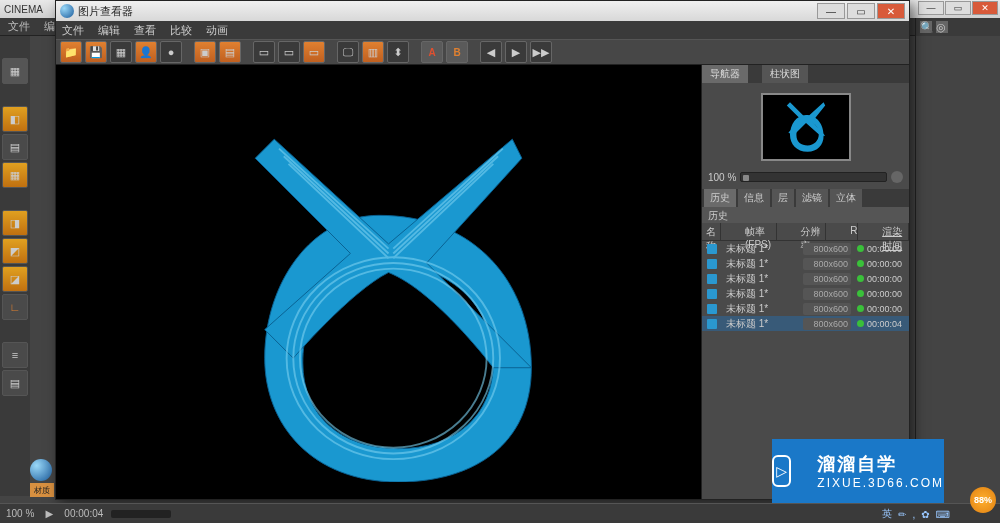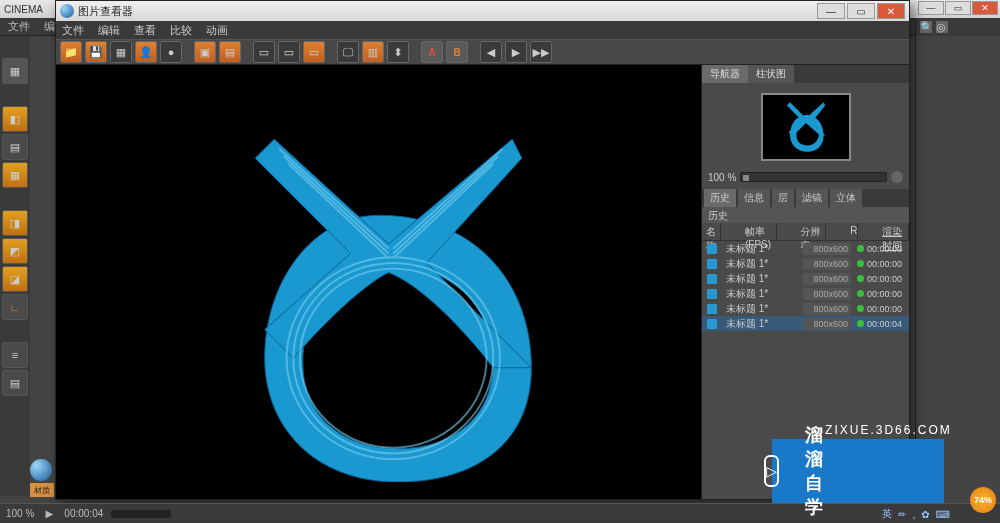--- a/index.html
+++ b/index.html
@@ -36,21 +36,21 @@
 .tbtn.dark { background: #3a3a3a; }
 .tgap { width: 6px; }
 
 .viewer-body { flex: 1; display: flex; background: #4a4a4a; min-height: 0; }
 .render-view { flex: 1; background: #000; margin: 0; position: relative; display:flex; align-items:center; justify-content:center; overflow:hidden; }
 .render-shape { width: 380px; height: 400px; position: relative; }
 .render-shape svg { width: 100%; height: 100%; }
 
 .side-panel { width: 208px; background: #4a4a4a; border-left: 1px solid #222; display:flex; flex-direction:column; }
 .side-tabs { display:flex; height:18px; background:#3a3a3a; }
-.side-tab { padding: 2px 8px; font-size:10px; background:#555; margin-right:0; color:#ddd;}
+.side-tab { padding: 2px 8px; font-size:10px; background:#555; margin-right:14px; color:#ddd;}
 .side-tab.active { background:#6a6a6a; }
 .thumb-area { padding: 10px; display:flex; justify-content:center; }
 .thumb { width: 90px; height: 68px; border: 2px solid #888; background:#000; display:flex; align-items:center; justify-content:center; }
 .thumb svg { width: 50px; height: 56px; }
 .zoom-row { display:flex; align-items:center; gap:4px; padding: 0 6px 6px; font-size:10px; }
 .zoom-slider { flex:1; height:10px; background:#333; border:1px solid #222; border-radius:2px; position:relative; }
 .zoom-slider::before { content:''; position:absolute; left:2px; top:2px; width:6px; height:6px; background:#888; border-radius:1px;}
 
 .hist-tabs { display:flex; height:18px; background:#3a3a3a; gap:2px; padding-left:2px;}
 .hist-tab { padding:2px 6px; font-size:10px; background:#555; color:#ccc;}
@@ -73,21 +73,21 @@
 .hr.dot { width:10px; }
 .hr.dot .d { width:7px; height:7px; background:#3ac03a; border-radius:50%; }
 .hr.time { width:46px; font-size:9px; }
 
 .status-bar { position: absolute; left: 0; bottom: 0; width: 1000px; height: 20px; background: #3a3a3a; border-top:1px solid #555; display:flex; align-items:center; gap:8px; padding: 0 6px; font-size:10px; color:#bbb; }
 .sb-play { width:14px; height:14px; display:flex; align-items:center; justify-content:center; }
 .sb-slider { width:60px; height:8px; background:#222; border-radius:2px; }
 
 .watermark { position: absolute; right: 56px; bottom: 20px; width: 172px; height: 64px; background: #1a78c8; display:flex; align-items:center; justify-content:center; gap:6px; color:#fff; }
 .wm-logo { width:32px; height:32px; border:2px solid #fff; border-radius:6px; display:flex; align-items:center; justify-content:center; font-size:14px;}
-.wm-text { display:flex; flex-direction:row;margin-left:20px; }
+.wm-text { display:flex; flex-direction:column;margin-left:20px; }
 .wm-main { font-size:18px; font-weight:bold; letter-spacing:2px;}
 .wm-sub { font-size:12px; letter-spacing:2px; }
 .coin { position:absolute; right:4px; bottom:10px; width:26px; height:26px; background:radial-gradient(#ffb030,#e08010); border-radius:50%; display:flex; align-items:center; justify-content:center; font-size:9px; color:#fff; font-weight:bold;}
 .ime { position:absolute; right:50px; bottom:2px; font-size:10px; color:#9ac8ff; display:flex; gap:6px; align-items:center;}
 
 .main-win-btns { position:absolute; right:2px; top:1px; display:flex; gap:1px;}
 .mwb { width:26px; height:14px; background:#ddd; border:1px solid #999; font-size:9px; display:flex;align-items:center;justify-content:center; color:#333;}
 .mwb.close{ background:#d85a3a; color:#fff;}
 </style>
 </head>
@@ -322,20 +322,20 @@
   <div class="sb-slider"></div>
 </div>
 
 <div class="watermark">
   <div class="wm-logo">▷</div>
   <div class="wm-text">
     <div class="wm-main">溜溜自学</div>
     <div class="wm-sub">ZIXUE.3D66.COM</div>
   </div>
 </div>
-<div class="coin">74%</div>
+<div class="coin">88%</div>
 <div class="ime">
   <span>英</span>
   <span>✏</span>
   <span>,</span>
   <span>✿</span>
   <span>⌨</span>
 </div>
 
 </body></html>

